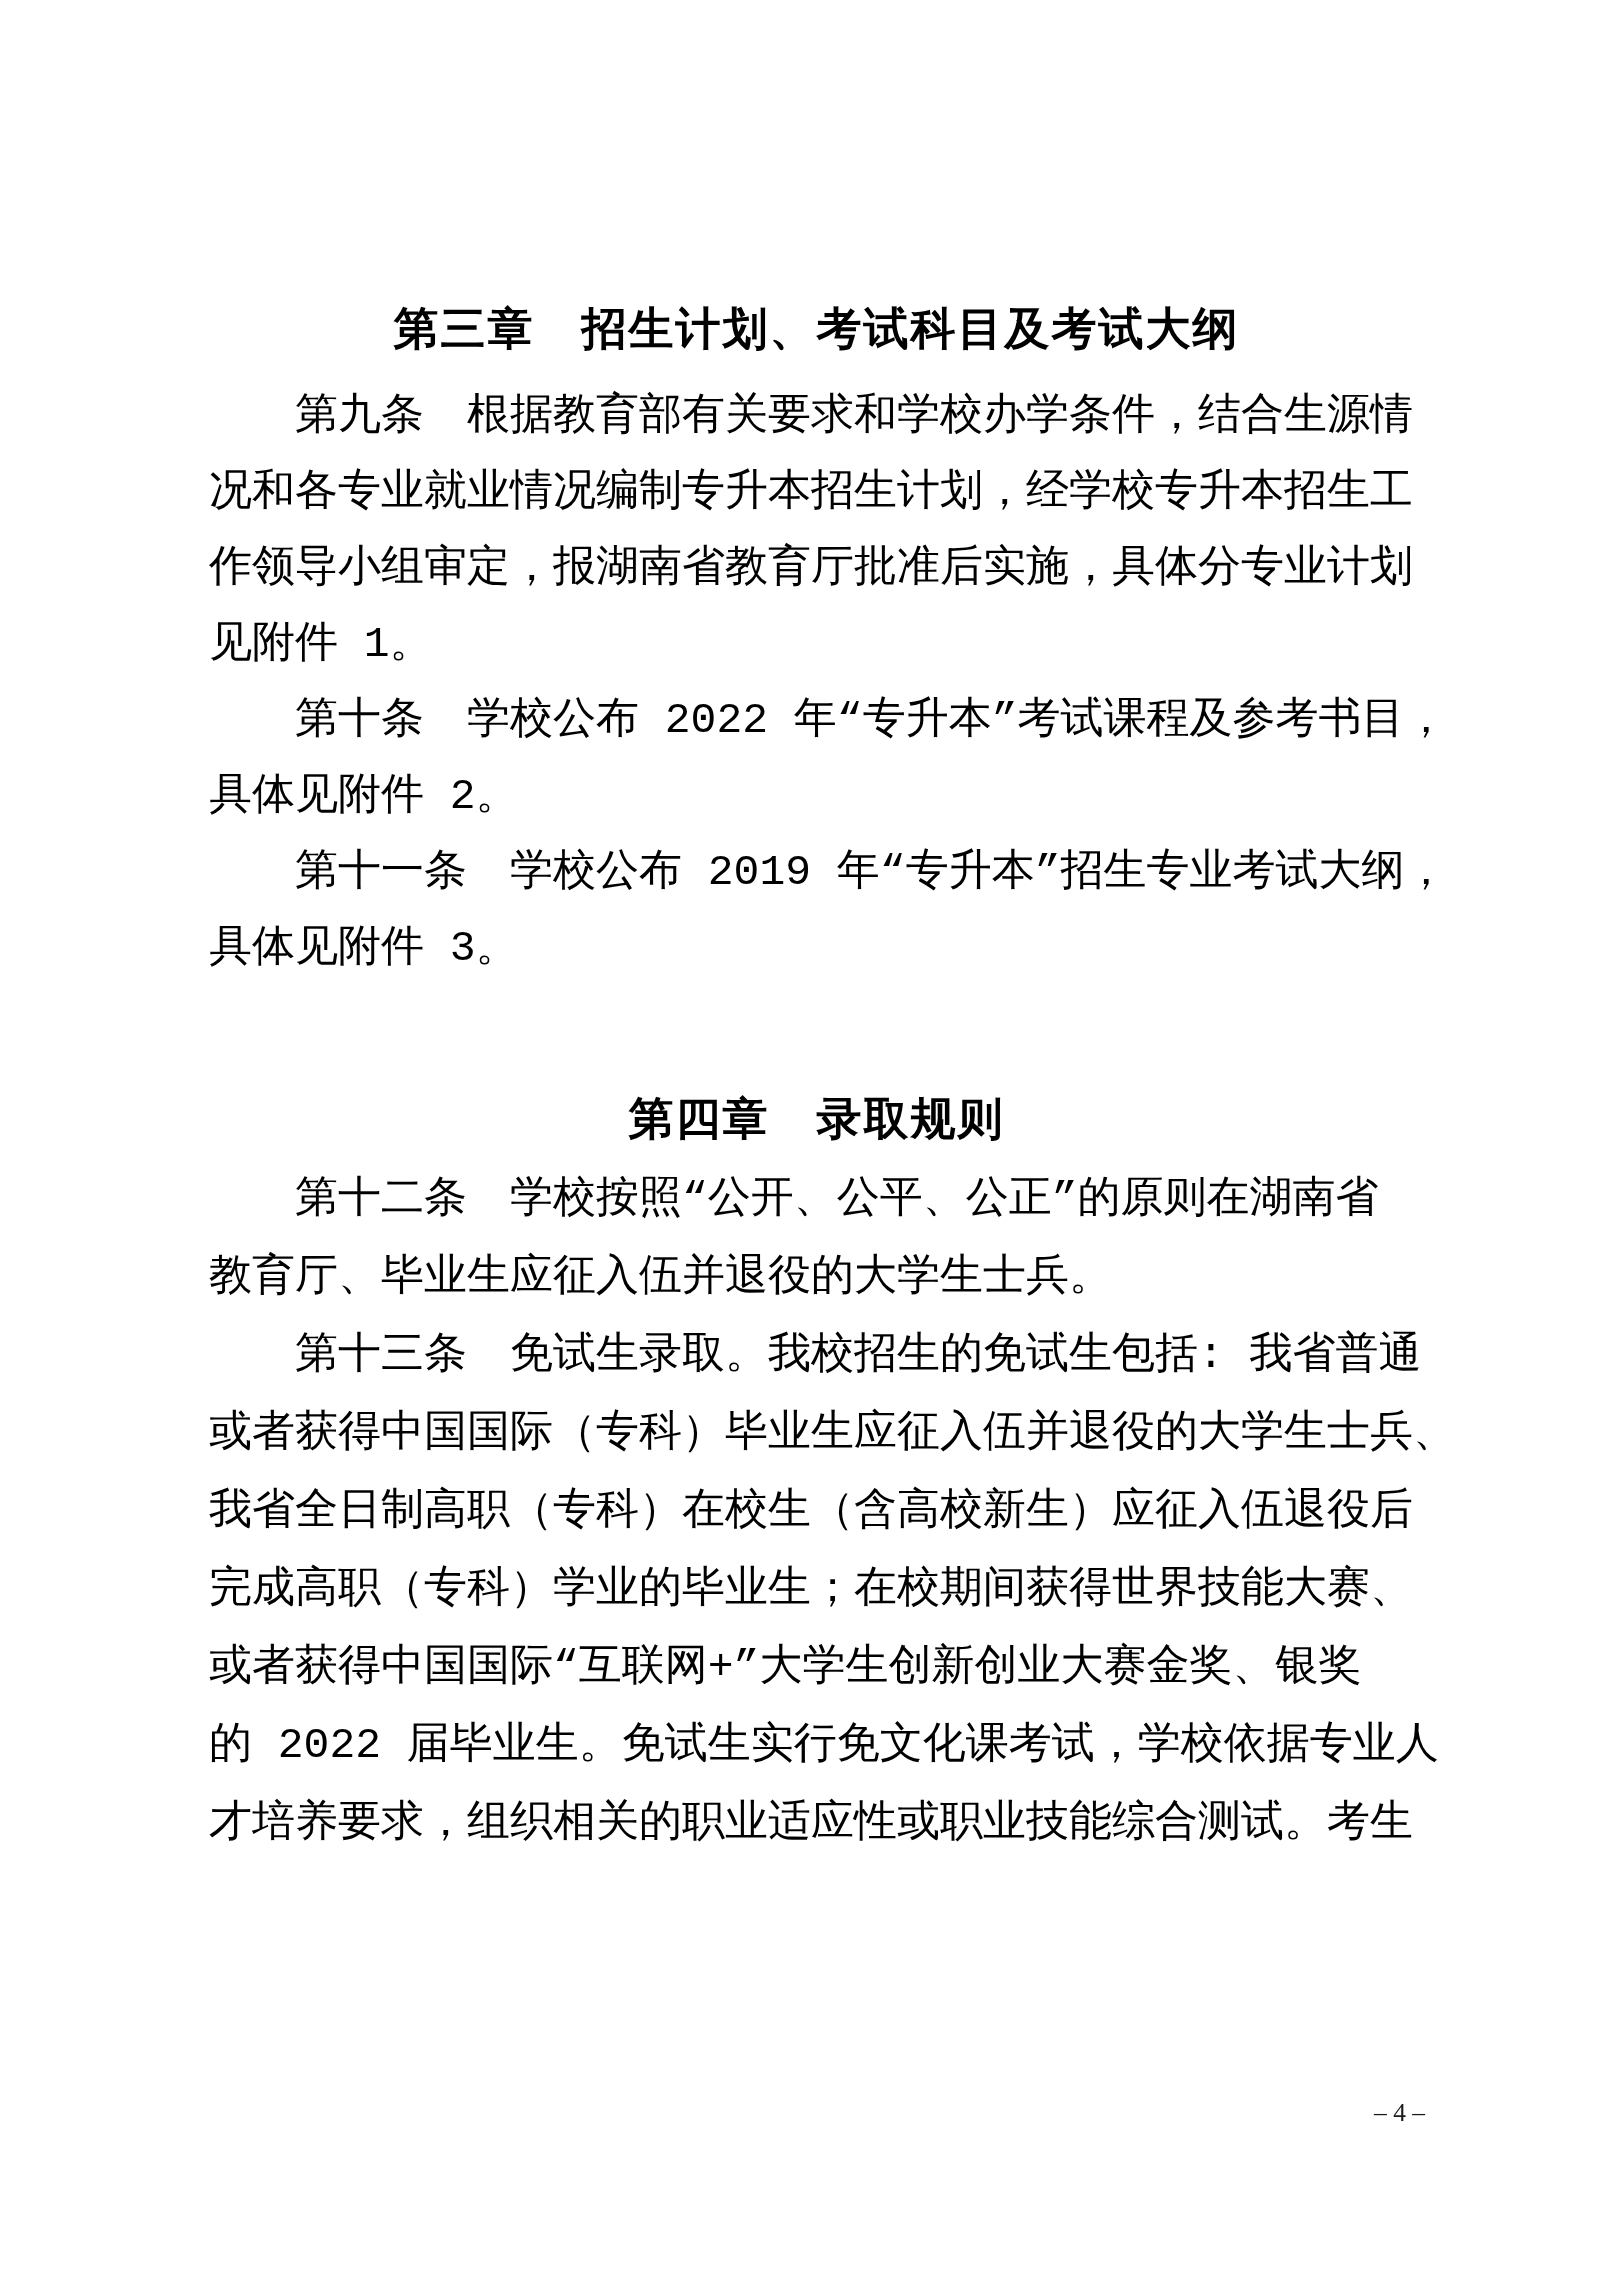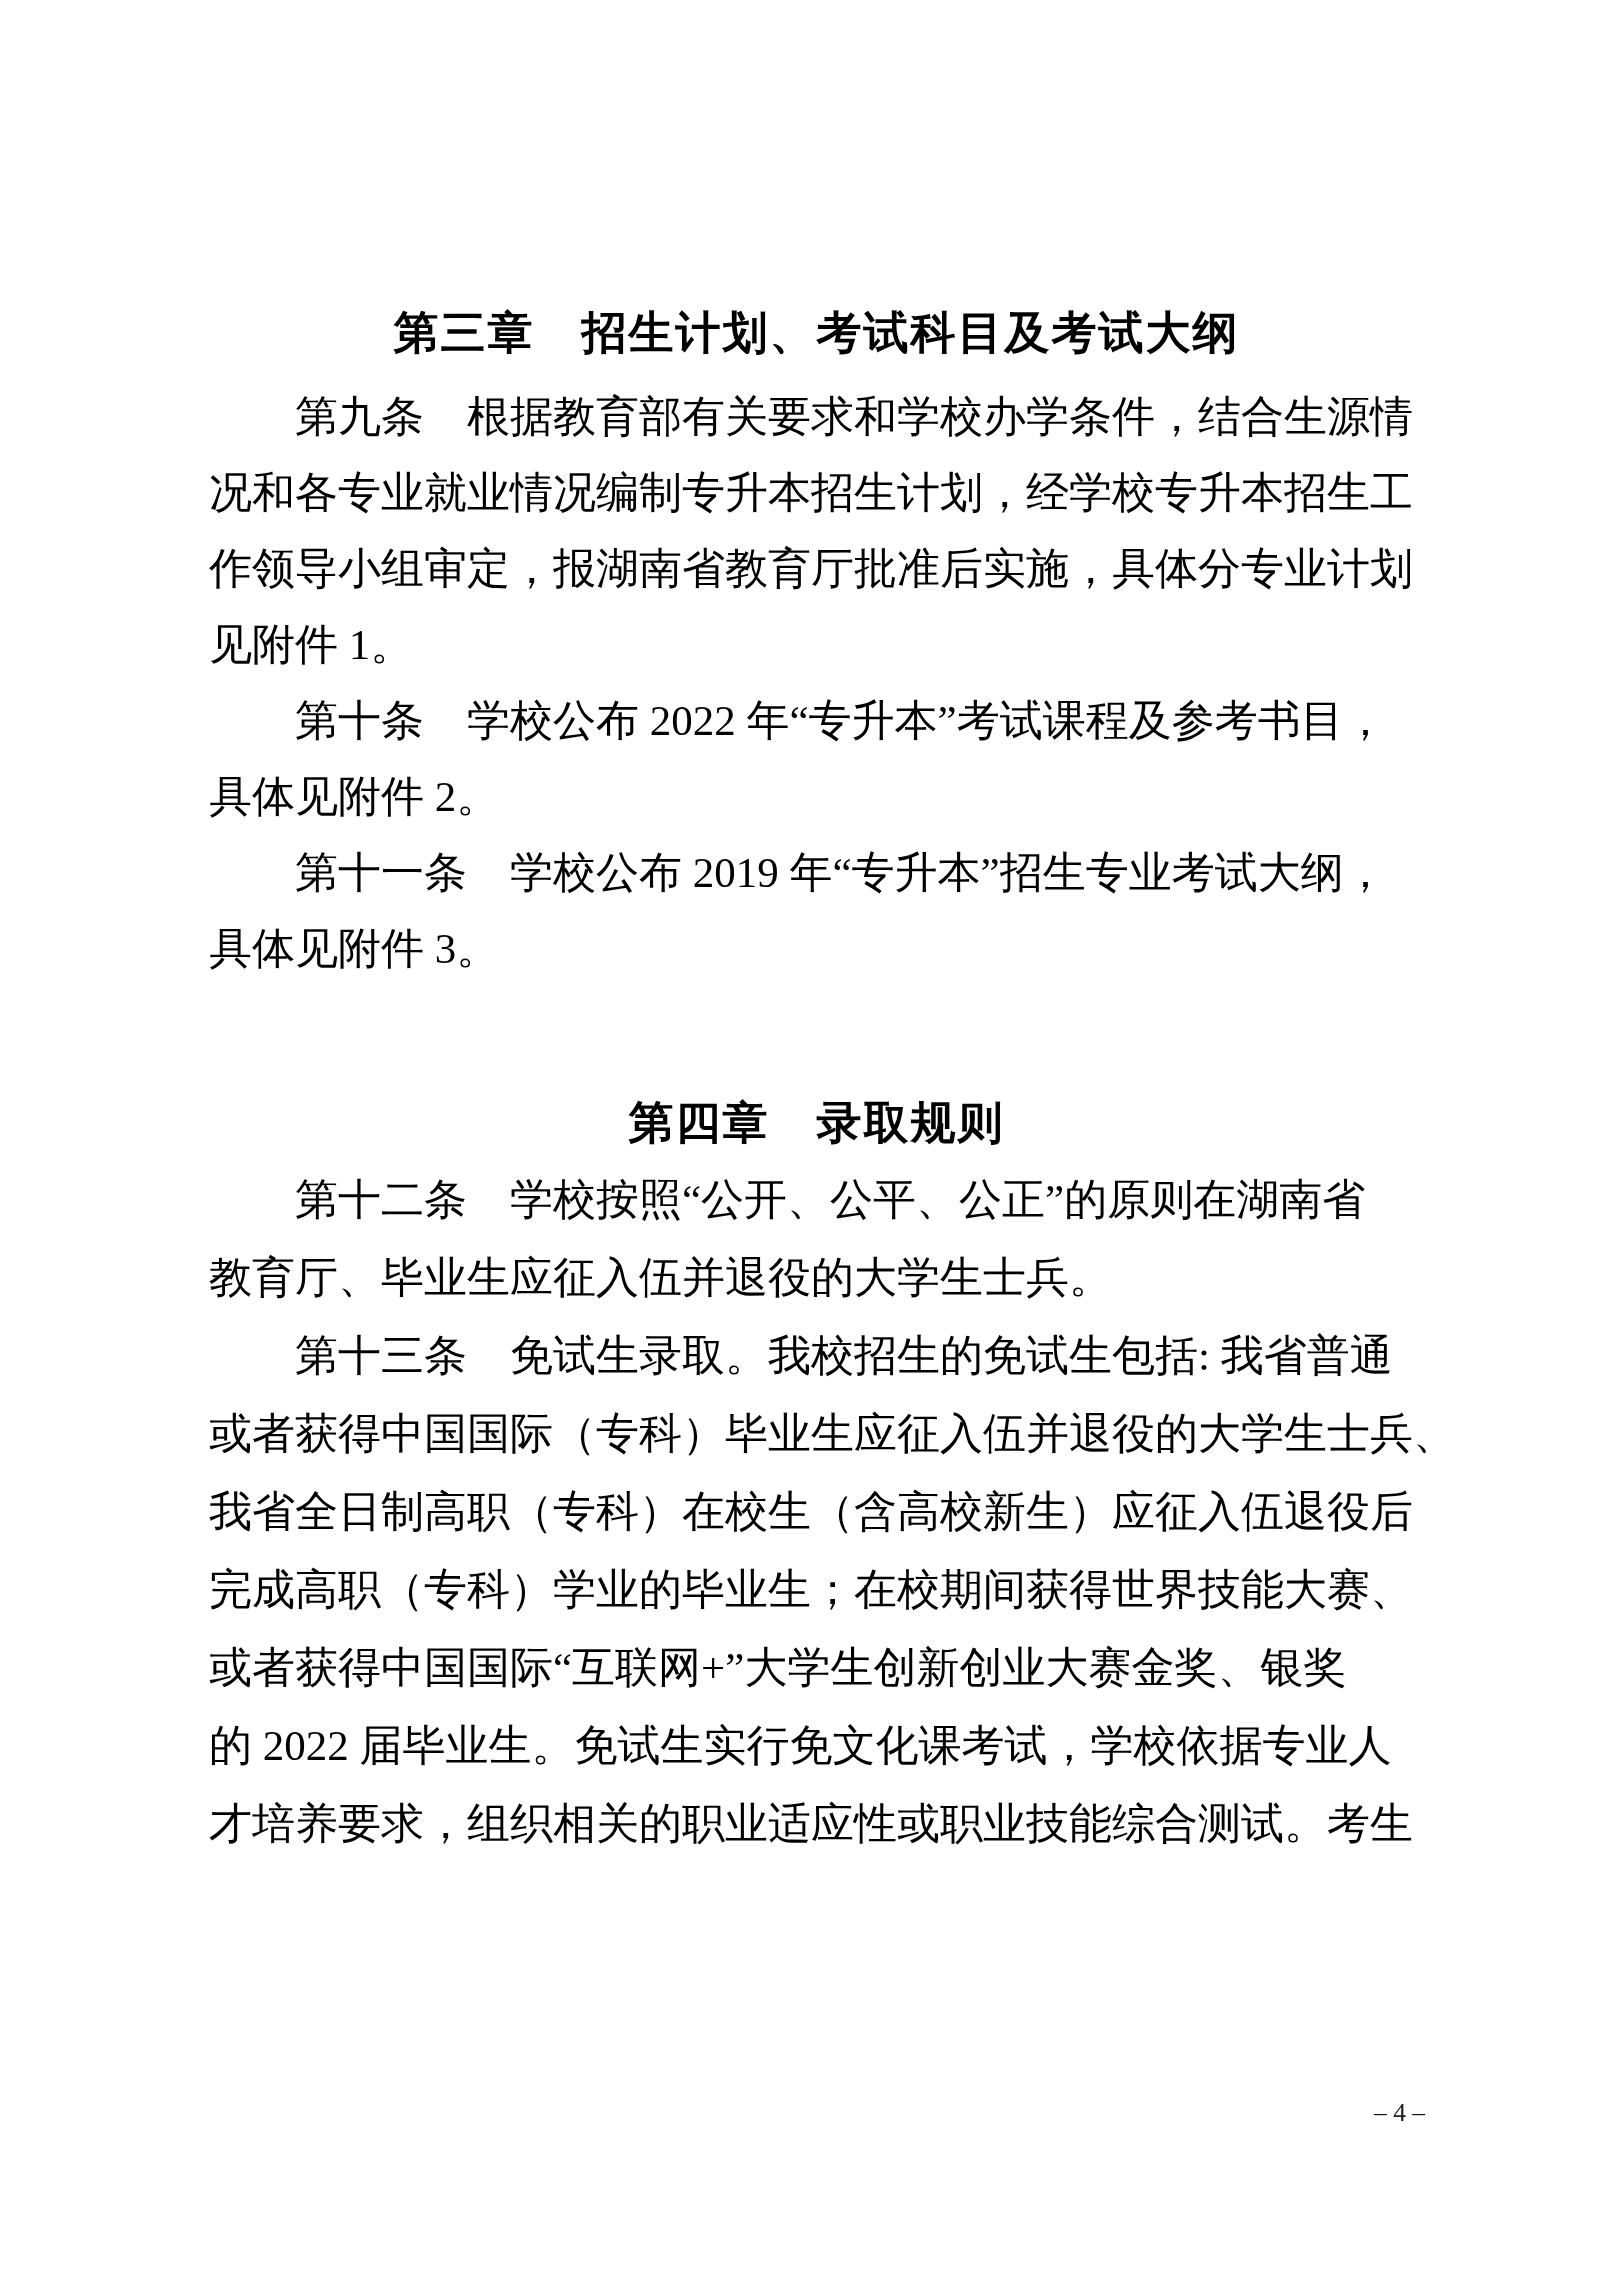--- a/index.html
+++ b/index.html
@@ -19,33 +19,33 @@
   .content {
     position: absolute;
     left: 209px;
     top: 295px;
     width: 1215px;
   }
   .chapter-heading {
     margin: 0;
     height: 76px;
     line-height: 76px;
-    font-family: Liberation Serif, serif;
+    font-family: Liberation Mono, monospace;
     font-weight: 700;
     font-size: 45px;
     text-align: center;
     letter-spacing: 2px;
     white-space: nowrap;
   }
   .chapter-heading.first { margin-bottom: 7.8px; }
   .chapter-heading.second { margin-top: 98px; margin-bottom: 0; }
   .bodyline {
     height: 76px;
     line-height: 76px;
-    font-family: Liberation Serif, serif;
+    font-family: Liberation Mono, monospace;
     font-size: 43px;
     white-space: nowrap;
   }
   .sec2 .bodyline { height: 78px; line-height: 78px; }
   .indent { padding-left: 86px; }
   .page-footer {
     position: absolute;
     top: 2096px;
     right: 196px;
     height: 33px;

